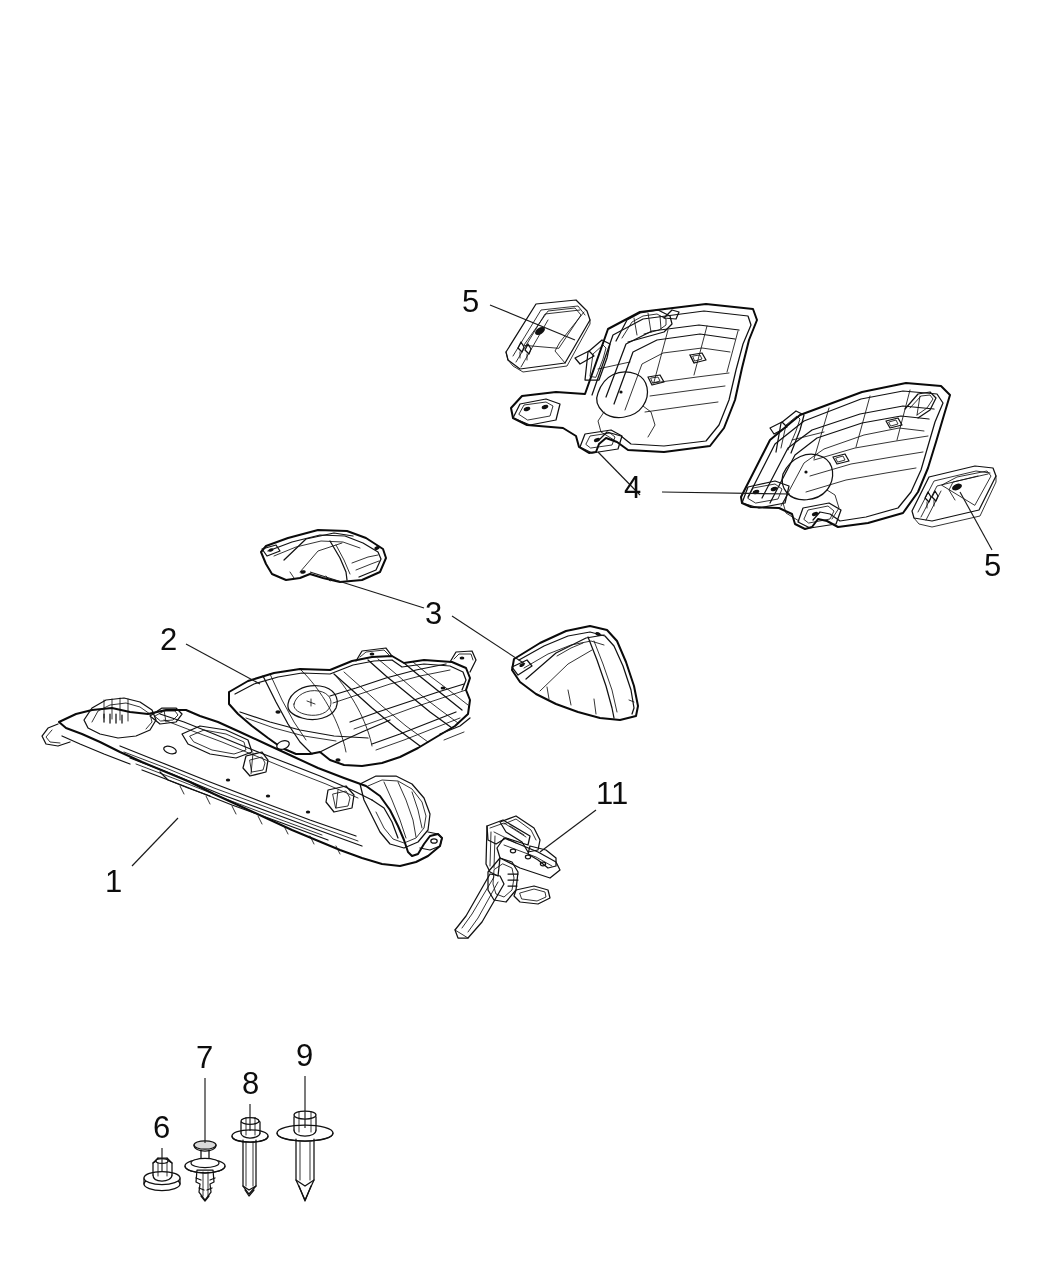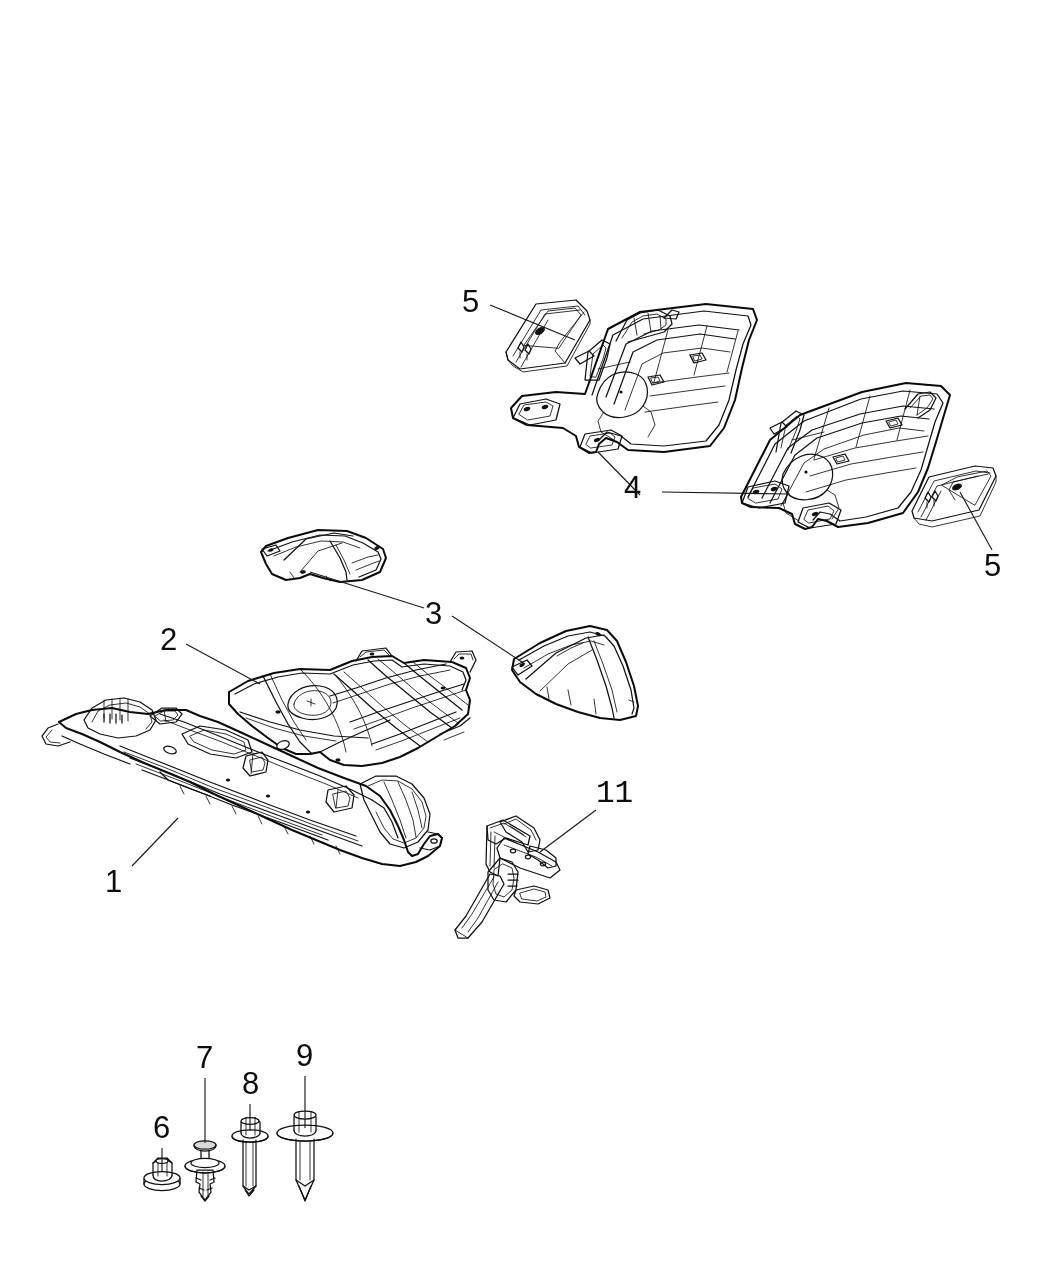--- a/index.html
+++ b/index.html
@@ -456,19 +456,19 @@
     </g>
 
   </svg>
 
   <div class="callout" style="left:105px; top:866px;">1</div>
   <div class="callout" style="left:160px; top:624px;">2</div>
   <div class="callout" style="left:425px; top:598px;">3</div>
   <div class="callout" style="left:624px; top:472px;">4</div>
   <div class="callout" style="left:462px; top:286px;">5</div>
   <div class="callout" style="left:984px; top:550px;">5</div>
-  <div class="callout" style="left:596px; top:778px;font-family:Liberation Mono, monospace;">11</div>
+  <div class="callout" style="left:596px; top:778px;">11</div>
   <div class="callout" style="left:153px; top:1112px;">6</div>
   <div class="callout" style="left:196px; top:1042px;">7</div>
   <div class="callout" style="left:242px; top:1068px;">8</div>
   <div class="callout" style="left:296px; top:1040px;">9</div>
 
 </div>
 
 </body></html>

